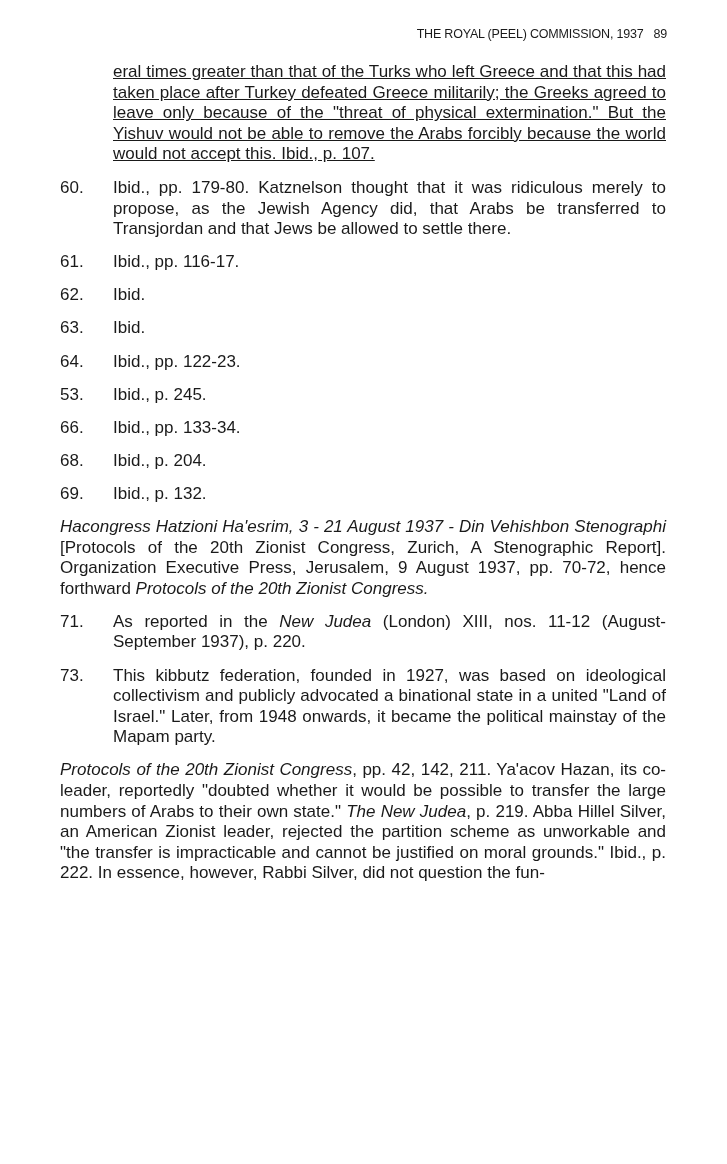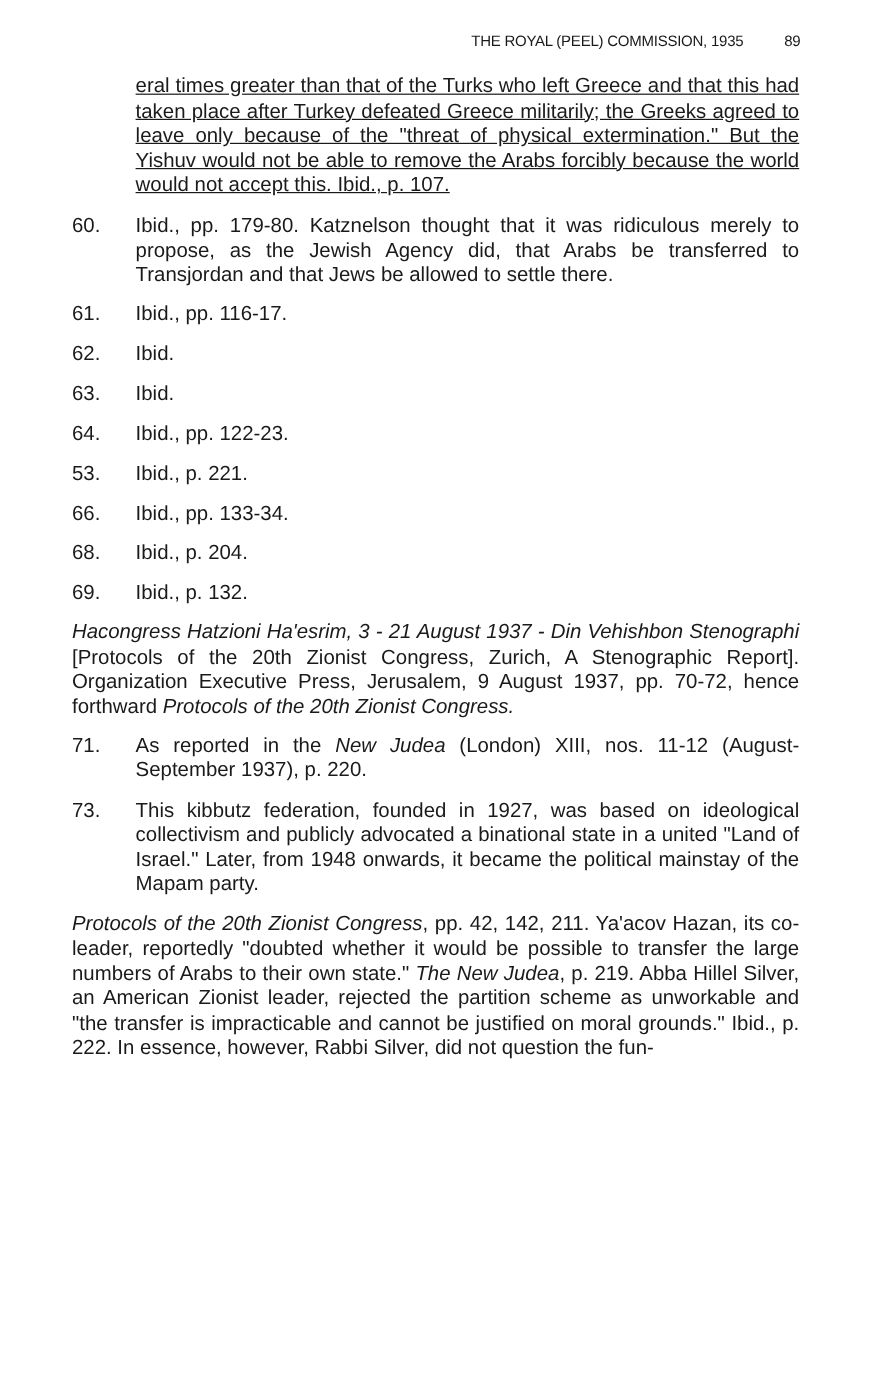--- a/index.html
+++ b/index.html
@@ -1,33 +1,33 @@
 <!DOCTYPE html>
 <html><head>
 <meta charset="utf-8">
 <style>
   html, body { margin: 0; padding: 0; background: #ffffff; }
   body { width: 727px; height: 1164px; position: relative; overflow: hidden;
          font-family: "Liberation Sans", "DejaVu Sans", sans-serif; color: #1a1a1a; }
   .running-head { position: absolute; top: 27px; left: 0; width: 667px; text-align: right;
          font-size: 12.5px; letter-spacing: -0.2px; }
-  .running-head .page-num { display: inline-block; margin-left: 34px; }
+  .running-head .page-num { display: inline-block; margin-left: 10px; }
   .page { position: absolute; top: 62px; left: 60px; width: 606px; }
   .note { font-size: 17px; line-height: 20.6px; text-align: justify; }
   .cont { padding-left: 53px; margin-bottom: 13px; text-decoration: underline; }
   .fn { display: flex; margin-bottom: 12.5px; }
   .fn .num { width: 53px; flex: 0 0 53px; }
   .fn .body { flex: 1; }
   i { font-style: italic; }
 </style>
 </head>
 <body>
 
 <div class="running-head">
-  <span>THE ROYAL (PEEL) COMMISSION, 1935</span><span class="page-num">89</span>
+  <span>THE ROYAL (PEEL) COMMISSION, 1937</span><span class="page-num">89</span>
 </div>
 
 <div class="page">
   <div class="note cont">eral times greater than that of the Turks who left Greece and that this had taken place after Turkey defeated Greece militarily; the Greeks agreed to leave only because of the "threat of physical extermination."  But the Yishuv would not be able to remove the Arabs forcibly because the world would not accept this.  Ibid., p. 107.</div>
   <div id="fn-list">
       <div class="note fn">
         <span class="num">60.</span>
         <span class="body"><span>Ibid., pp. 179-80.  Katznelson thought that it was ridiculous merely to propose, as the Jewish Agency did, that Arabs be transferred to Transjordan and that Jews be allowed to settle there.</span></span>
       </div>
       <div class="note fn">
@@ -41,21 +41,21 @@
       <div class="note fn">
         <span class="num">63.</span>
         <span class="body"><span>Ibid.</span></span>
       </div>
       <div class="note fn">
         <span class="num">64.</span>
         <span class="body"><span>Ibid., pp. 122-23.</span></span>
       </div>
       <div class="note fn">
         <span class="num">53.</span>
-        <span class="body"><span>Ibid., p. 221.</span></span>
+        <span class="body"><span>Ibid., p. 245.</span></span>
       </div>
       <div class="note fn">
         <span class="num">66.</span>
         <span class="body"><span>Ibid., pp. 133-34.</span></span>
       </div>
       <div class="note fn">
         <span class="num">68.</span>
         <span class="body"><span>Ibid., p. 204.</span></span>
       </div>
       <div class="note fn">

